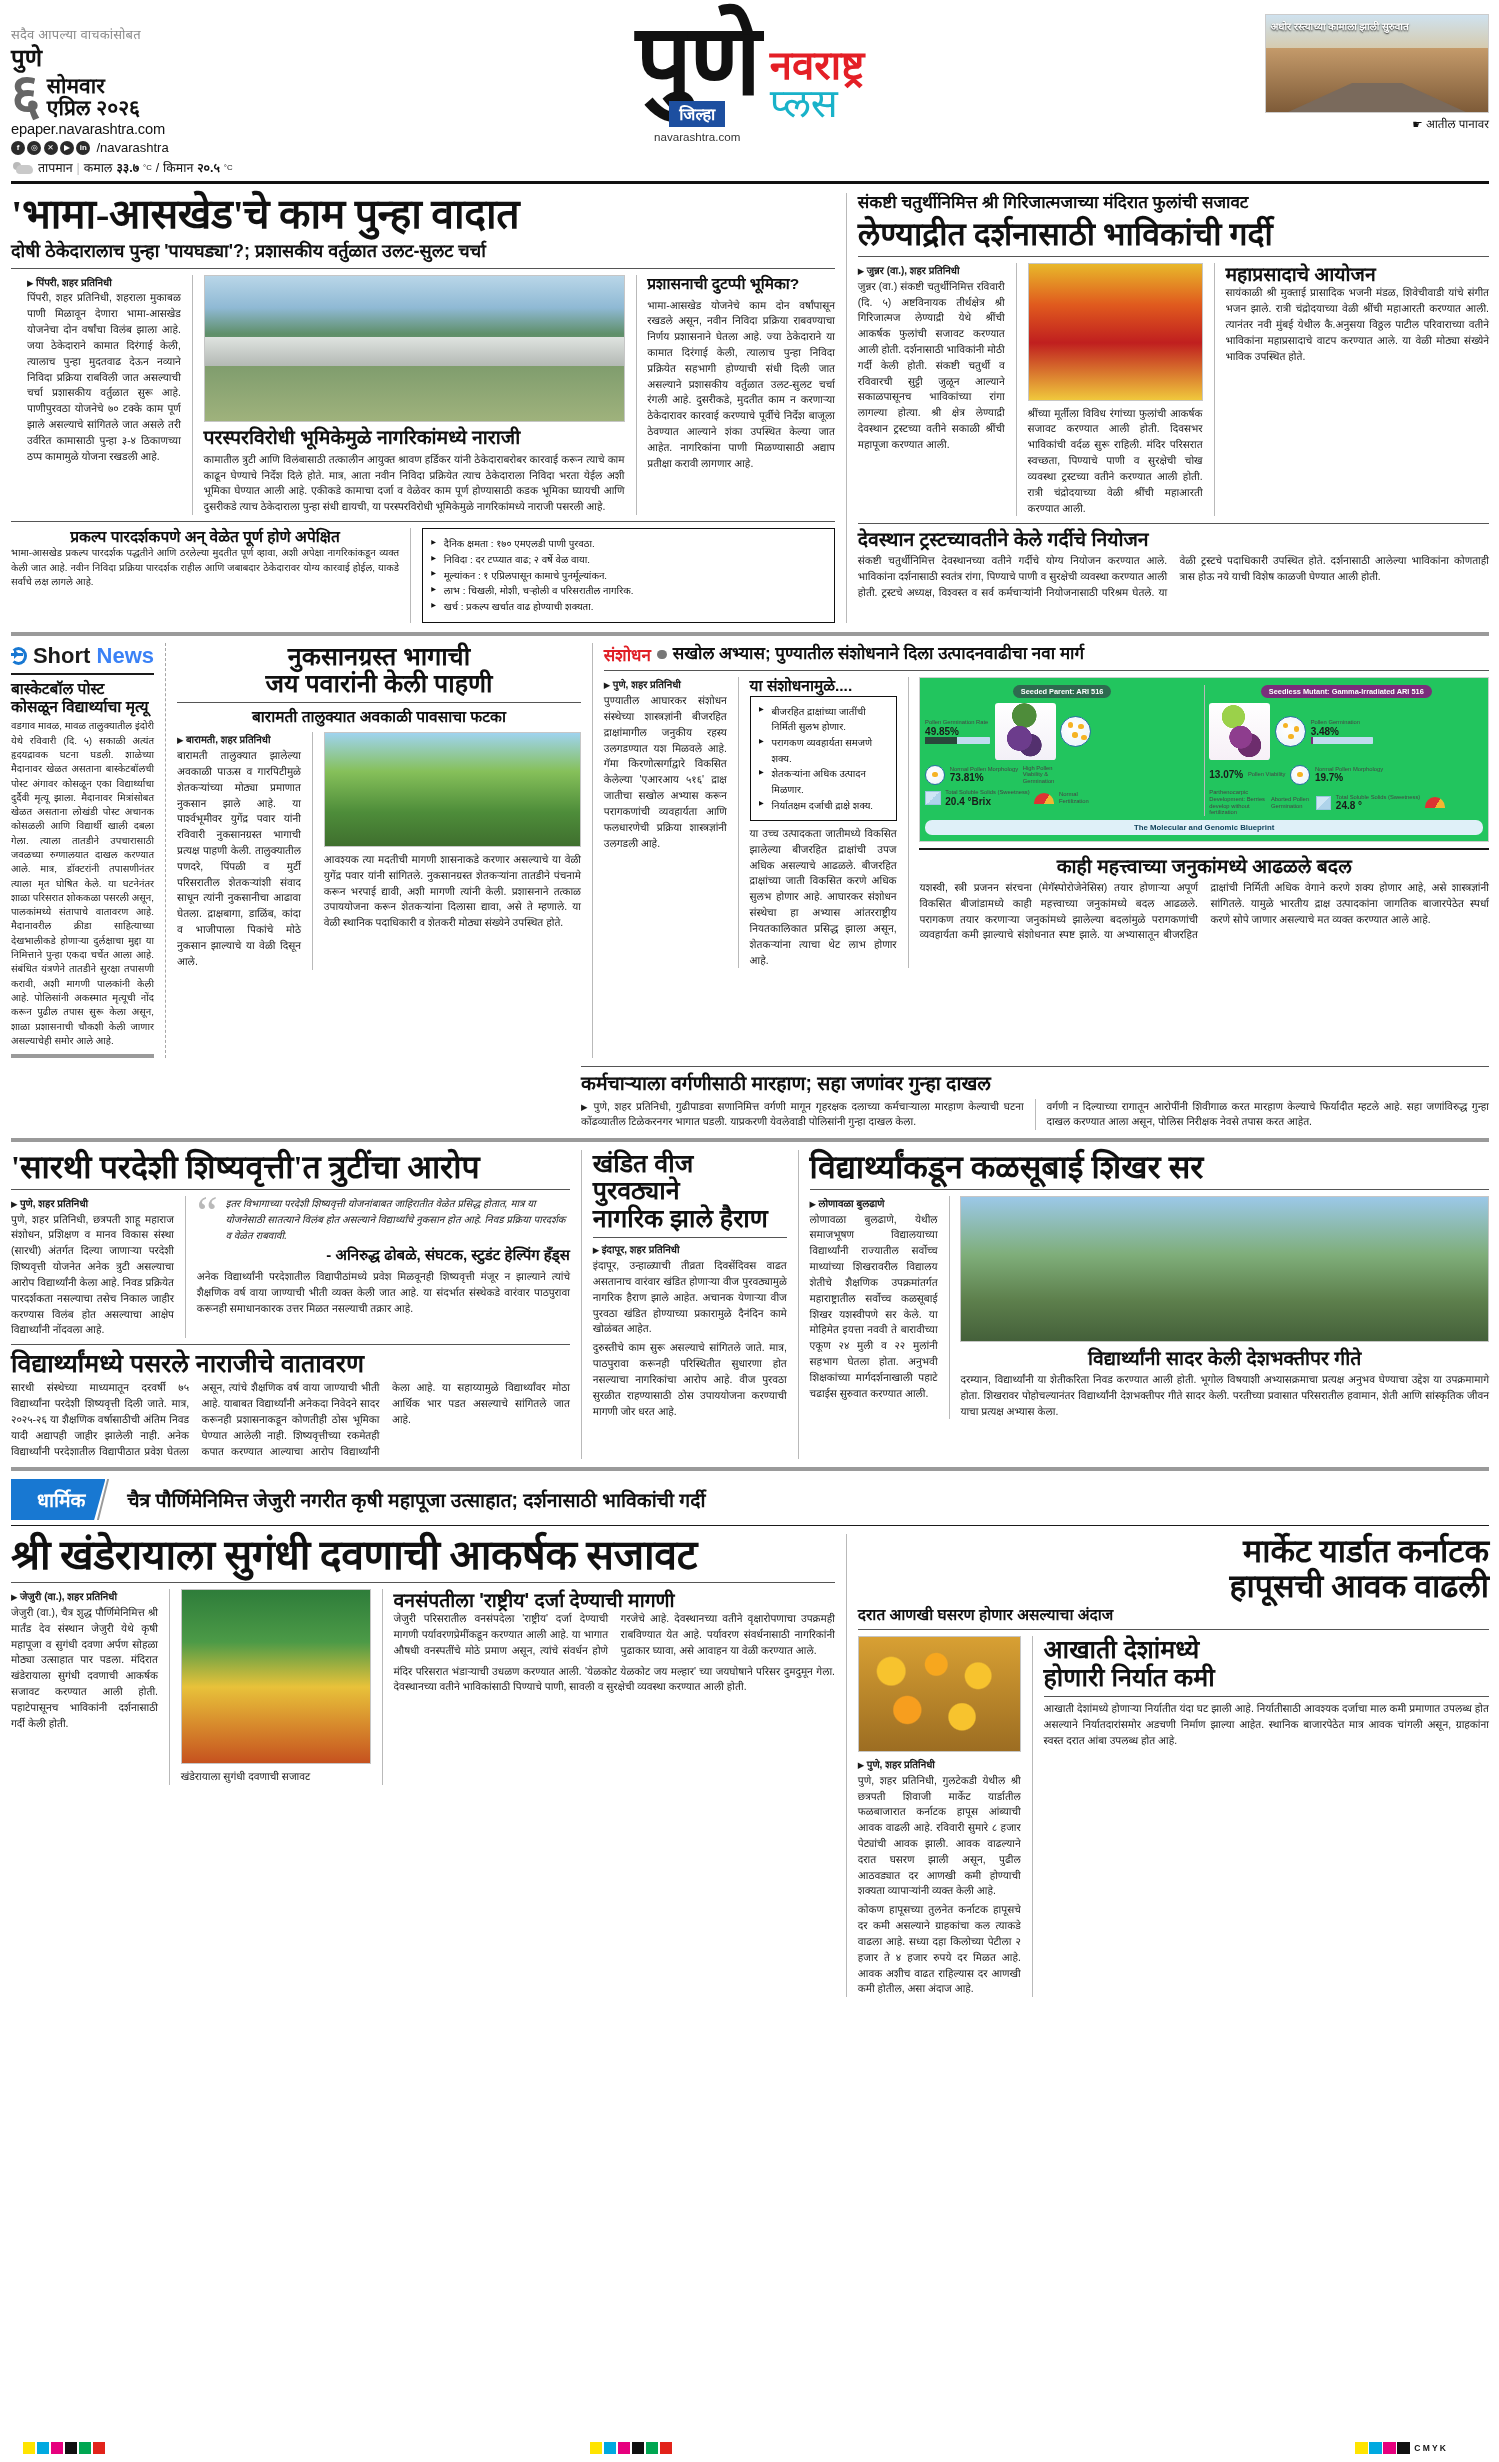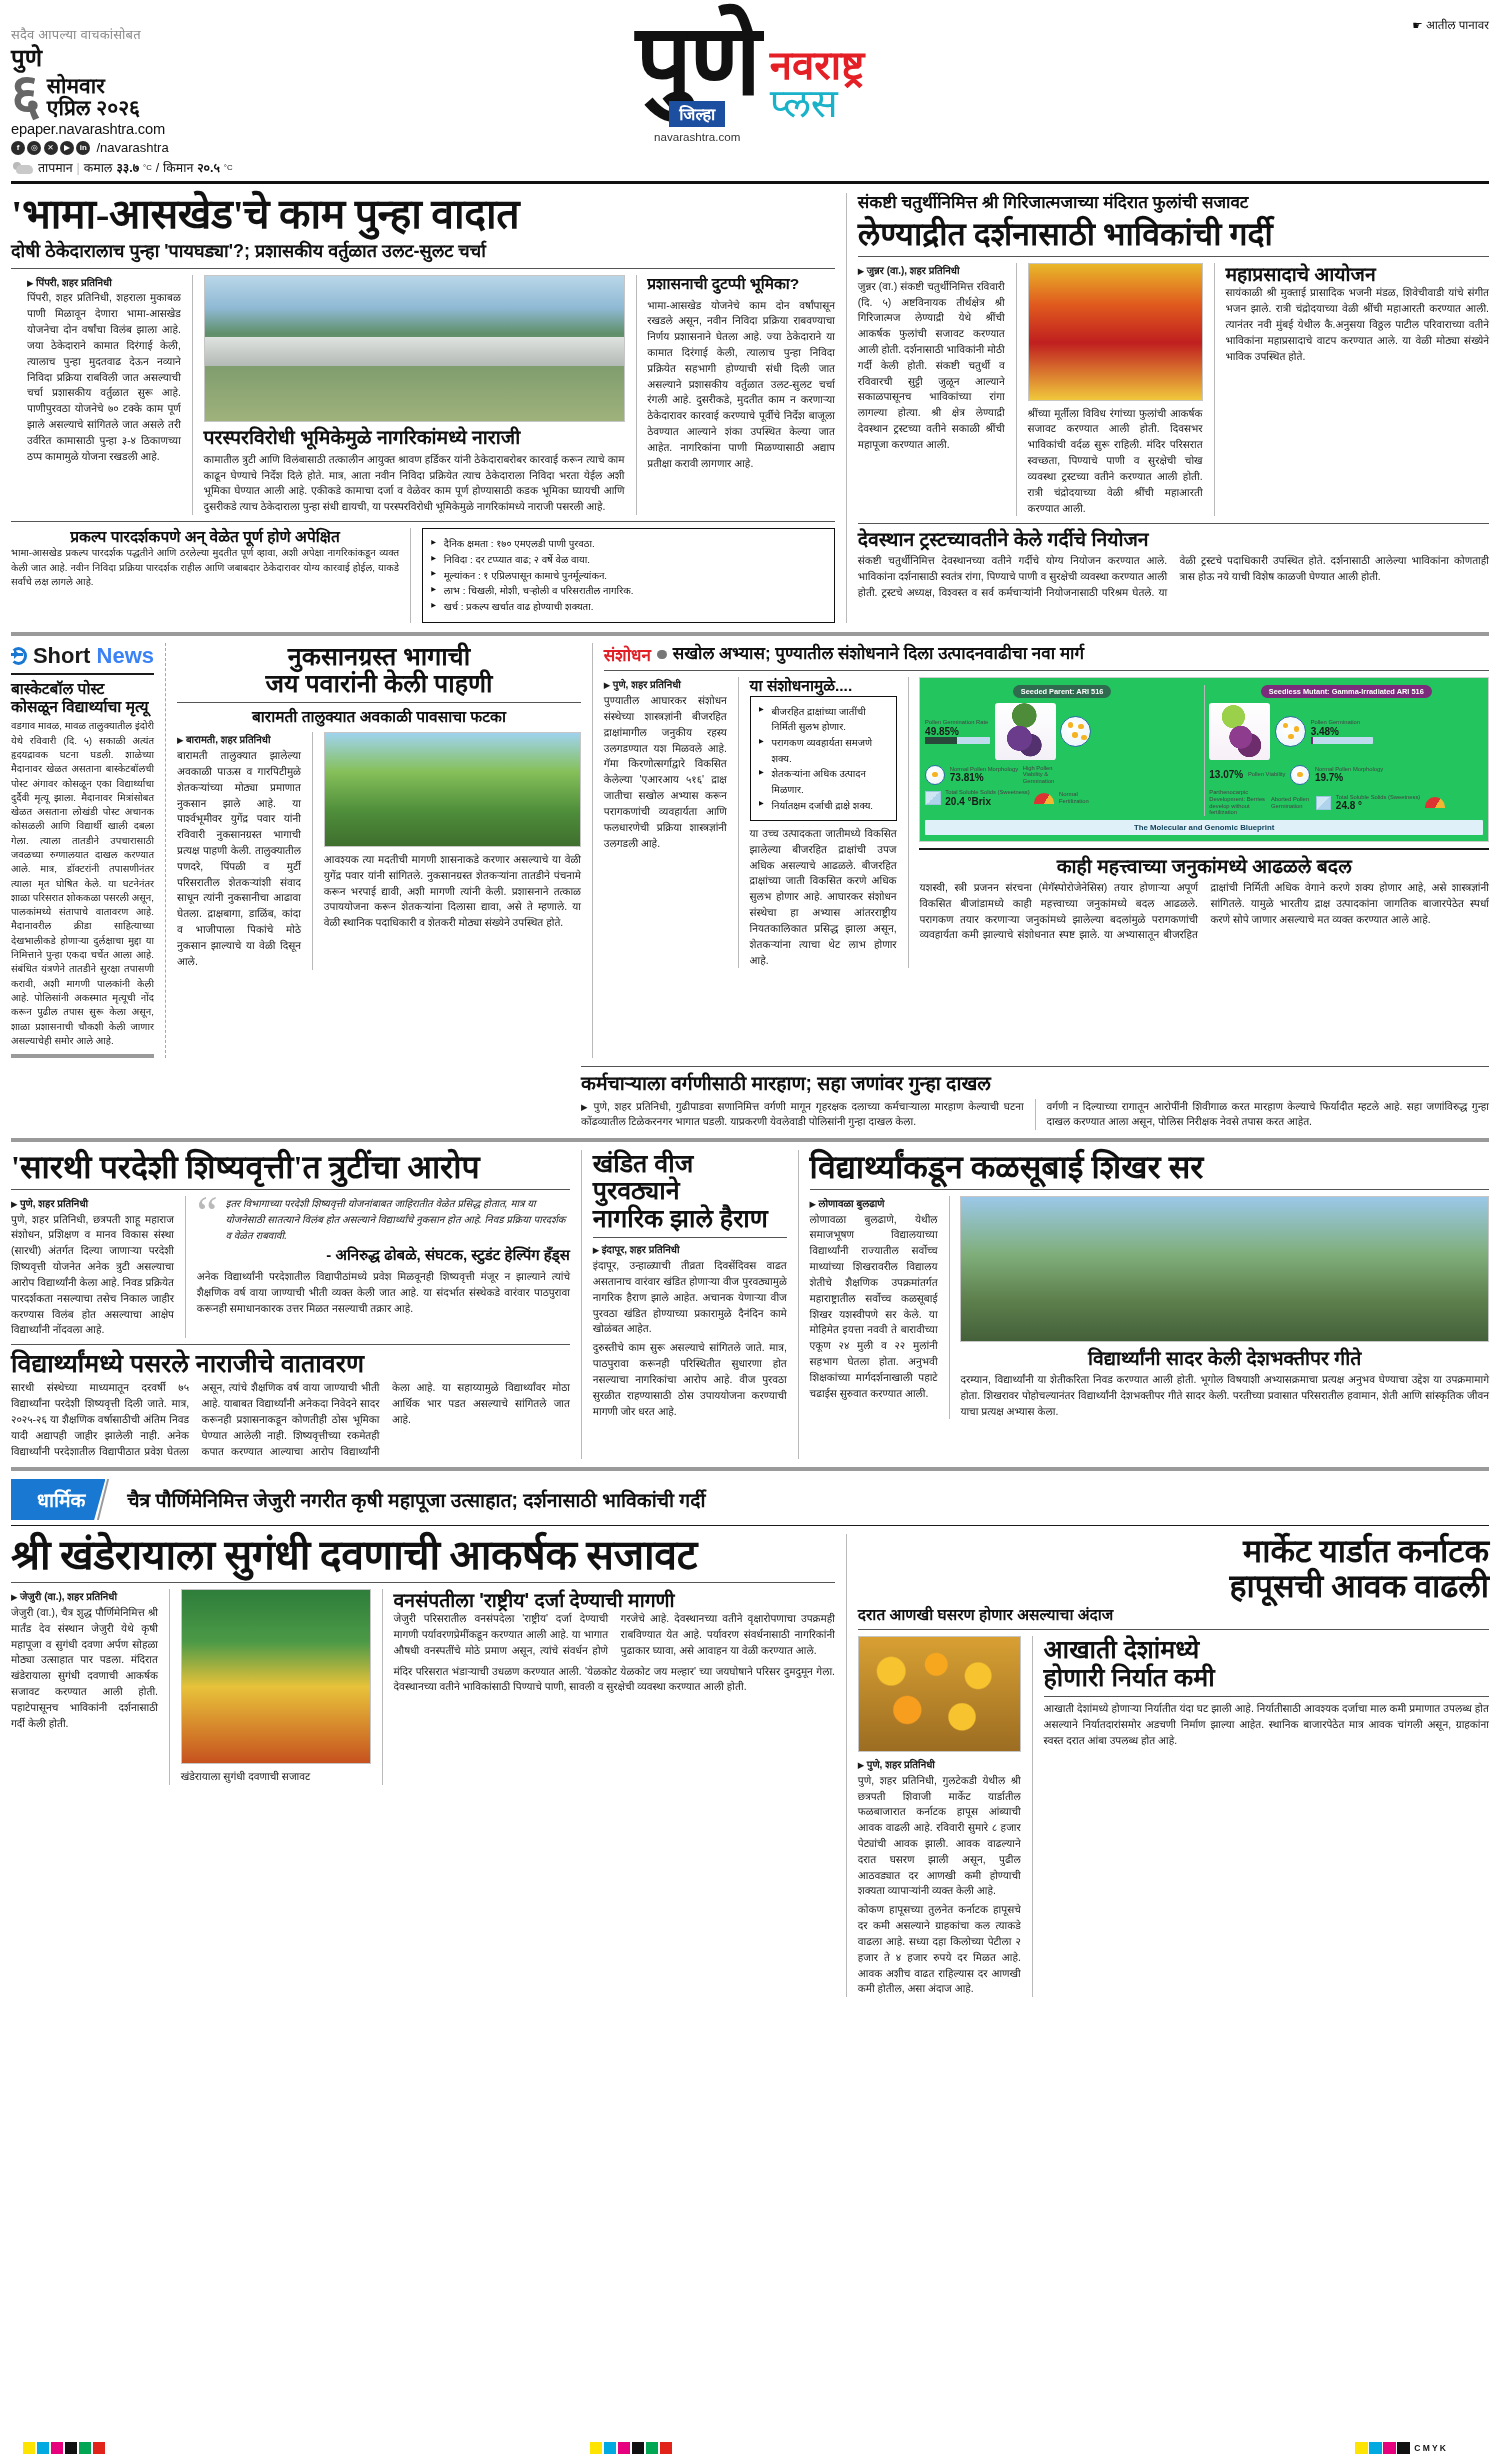--- a/index.html
+++ b/index.html
@@ -163,21 +163,21 @@
          radial-gradient(circle at 48% 22%,#4e8c3a 22%,transparent 23%),
          linear-gradient(180deg,#ffffff,#f3f0f7); }
   .gp2 { background:radial-gradient(circle at 52% 60%,#8e3d8e 24%,transparent 25%),
          radial-gradient(circle at 66% 74%,#6d2d6d 20%,transparent 21%),
          radial-gradient(circle at 40% 24%,#9bd14a 20%,transparent 21%),
          linear-gradient(180deg,#ffffff,#f7f0f7); }
   .circ { width:31px; height:31px; border-radius:50%; border:1.6px solid #2f6fa8;
      background:radial-gradient(circle at 40% 40%,#fff,#e8f2f9); position:relative; }
   .circ .dot { position:absolute; width:5.4px; height:5.4px; border-radius:50%; background:#f5b324; }
   .blueprint { background:#dff0f8; color:#14455e; font-size:7.8px; font-weight:bold;
-     text-align:center; padding:3.1px; margin-top:3.9px; border-radius:1px; }
+     text-align:center; padding:3.1px; margin-top:3.9px; border-radius:7px; }
   .gauge { width:20px; height:11px; border-radius:10px 10px 0 0;
      background:conic-gradient(from 270deg at 50% 100%,#d33 0 33%,#f3b632 33% 66%,#3f9c44 66% 100%); }
   .cube { width:15.5px; height:14px; background:
      linear-gradient(135deg,#cfe6f5 0 50%,#aed3ea 50% 100%); border:0.8px solid #9cc5e0; }
 
   
   .colorbar { display:flex; gap:1.6px; }
   .colorbar i { width:12.4px; height:12.4px; display:block; }
   .cmyk { display:flex; gap:2.3px; font-size:8.5px; font-weight:bold; }
 </style>
@@ -230,20 +230,25 @@
         <span class="logo-jilha">जिल्हा</span>
         <div class="logo-sub">navarashtra.com</div>
       </div>
       <div class="logo-nav">
         <div class="logo-nav-red">नवराष्ट्र</div>
         <div class="logo-nav-teal">प्लस</div>
       </div>
     </div>
 
     <div class="mh-right">
+      <div class="mh-photo">
+        <i class="hill"></i>
+          <i class="road"></i>
+        <div class="mh-photo-cap">अधोर रस्त्याच्या कामाला झाली सुरुवात</div>
+      </div>
       <div class="mh-more">
         <span>☛</span>
         <span>आतील पानावर</span>
       </div>
     </div>
   </div>
 
   <div class="rule-thick"></div>
 
   <div class="row gap" style="margin-top:9.3px;">

